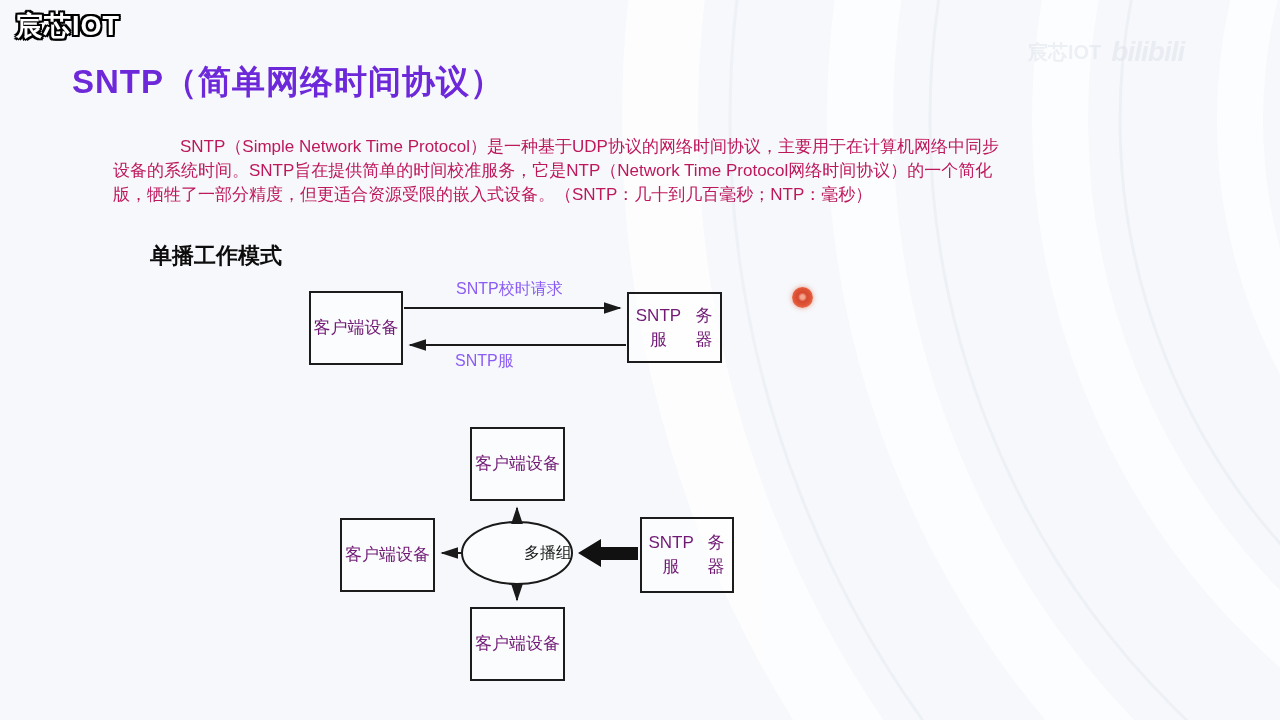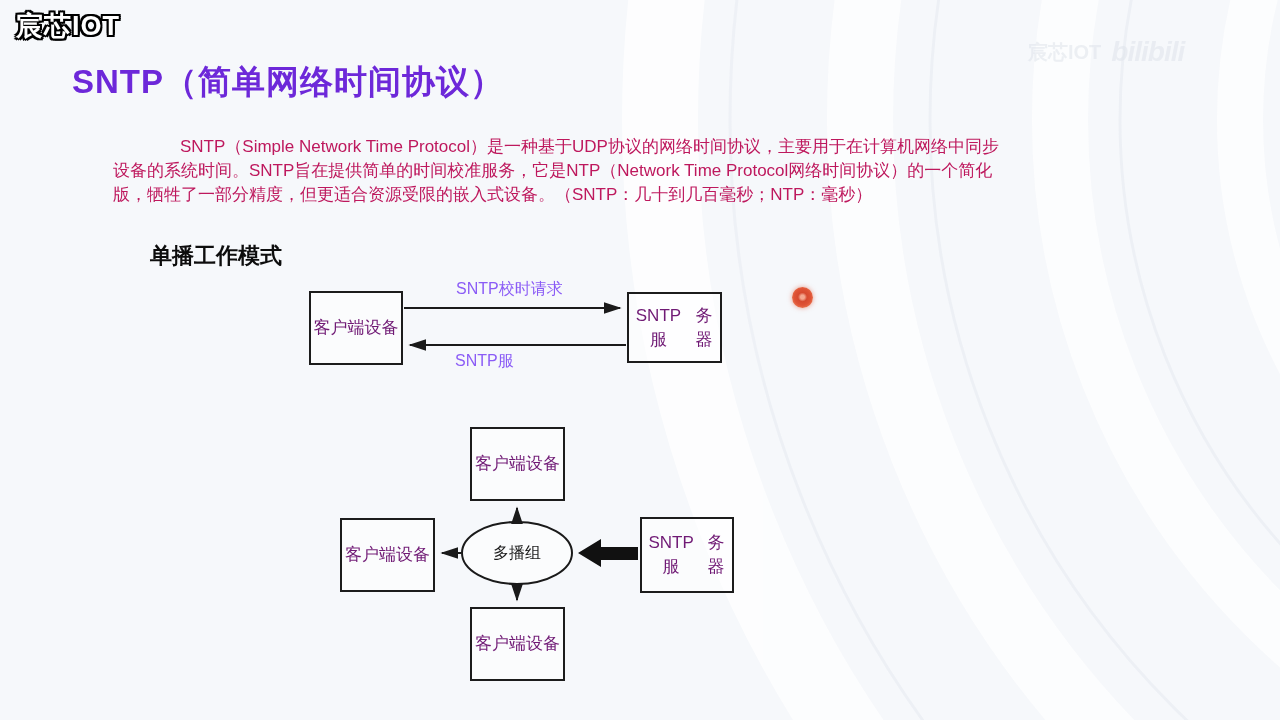--- a/index.html
+++ b/index.html
@@ -64,21 +64,21 @@
   .b-mc-bottom{left:470px;top:607px;width:95px;height:74px;}
   .b-mc-server{left:640px;top:517px;width:94px;height:76px;}
 
   .arrow-label{
     position:absolute;font-size:16px;color:#8b5cf6;white-space:nowrap;
   }
   .lbl-request{left:456px;top:279px;}
   .lbl-response{left:455px;top:351px;}
   .lbl-group{
     position:absolute;left:462px;top:543px;width:110px;
-    text-align:center;font-size:16px;color:#1a1a1a;
+    text-align:right;font-size:16px;color:#1a1a1a;
   }
 
   .diagram-svg{position:absolute;left:0;top:0;width:1280px;height:720px;pointer-events:none;}
 
   .laser-dot{
     position:absolute;left:792px;top:287px;width:21px;height:21px;border-radius:50%;
     background:radial-gradient(circle at 50% 48%,
       #f4a78f 0%, #f4a78f 13%,
       #d6492f 30%, #df5336 55%,
       #eb7a54 78%, rgba(235,122,84,0.25) 100%);

